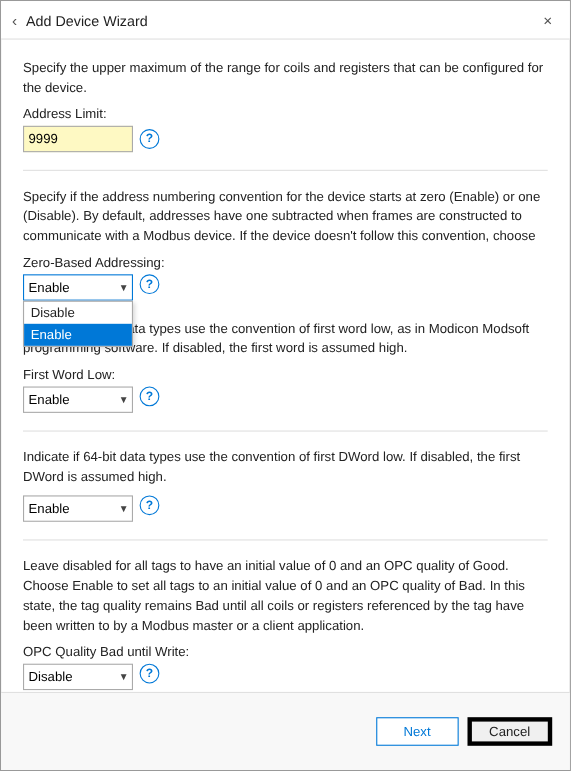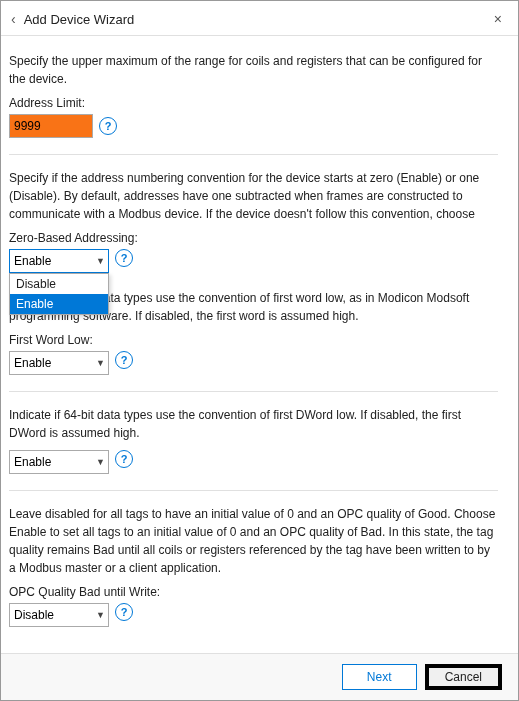--- a/index.html
+++ b/index.html
@@ -48,21 +48,21 @@
     }
     .title-bar-close {
       font-size: 14px;
       color: #555;
       cursor: pointer;
       padding: 2px 6px;
     }
     .content {
       flex: 1;
       overflow-y: auto;
-      padding: 16px 20px 10px 8px;
+      padding: 16px 20px 10px 20px;
     }
     .section {
       margin-bottom: 16px;
     }
     .description {
       font-size: 12px;
       color: #222;
       line-height: 1.5;
       margin-bottom: 8px;
     }
@@ -71,26 +71,26 @@
       color: #222;
       margin-bottom: 4px;
       display: block;
     }
     .input-row {
       display: flex;
       align-items: center;
       gap: 6px;
     }
     .text-input {
-      width: 84px;
+      width: 100px;
       height: 24px;
       border: 1px solid #aaa;
       padding: 2px 4px;
       font-size: 12px;
-      background: #f97316;
+      background: #fef9c3;
       outline: none;
     }
     .help-icon {
       width: 18px;
       height: 18px;
       border-radius: 50%;
       border: 1.5px solid #0078d7;
       color: #0078d7;
       display: flex;
       align-items: center;
@@ -169,21 +169,21 @@
       color: #222;
     }
     .dropdown-item:hover, .dropdown-item.selected {
       background: #0078d7;
       color: #fff;
     }
     .footer {
       display: flex;
       justify-content: flex-end;
       align-items: center;
-      padding: 10px 16px;
+      padding: 22px 16px;
       border-top: 1px solid #e0e0e0;
       gap: 8px;
       background: #f8f8f8;
     }
     .btn {
       min-width: 75px;
       height: 26px;
       padding: 0 16px;
       font-size: 12px;
       cursor: pointer;

